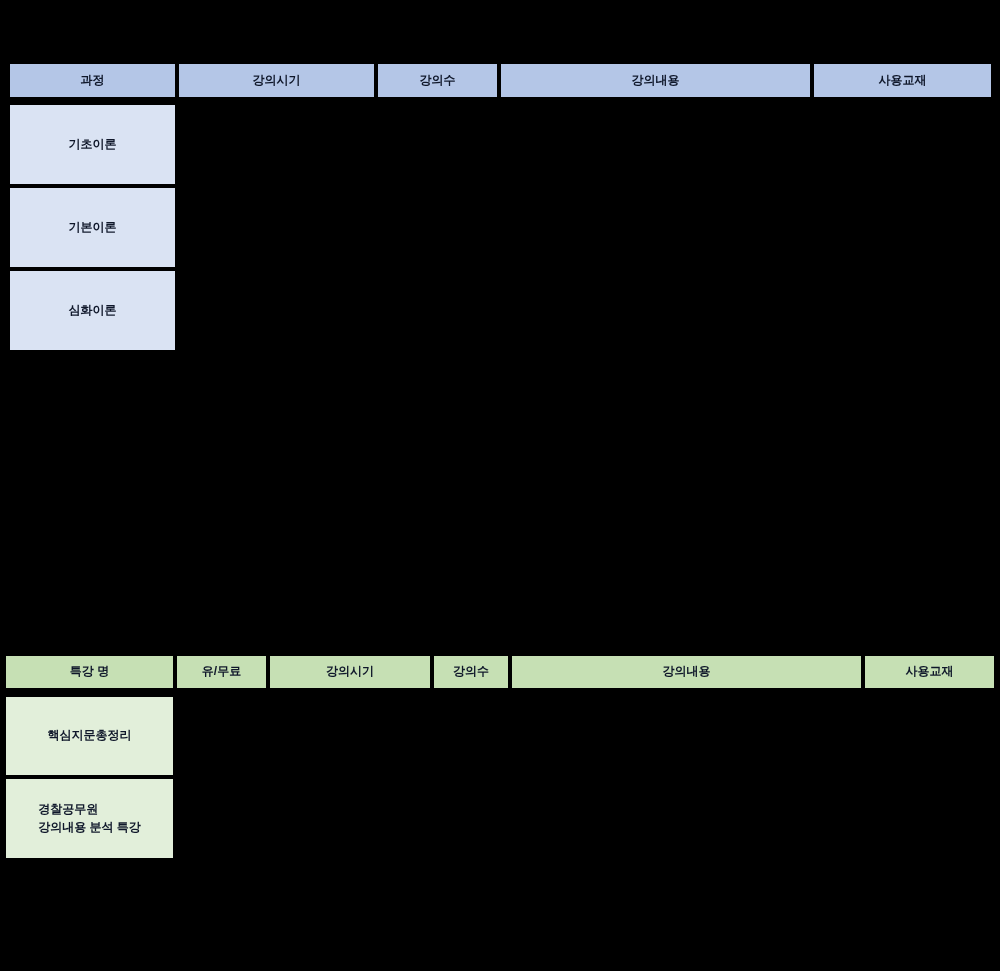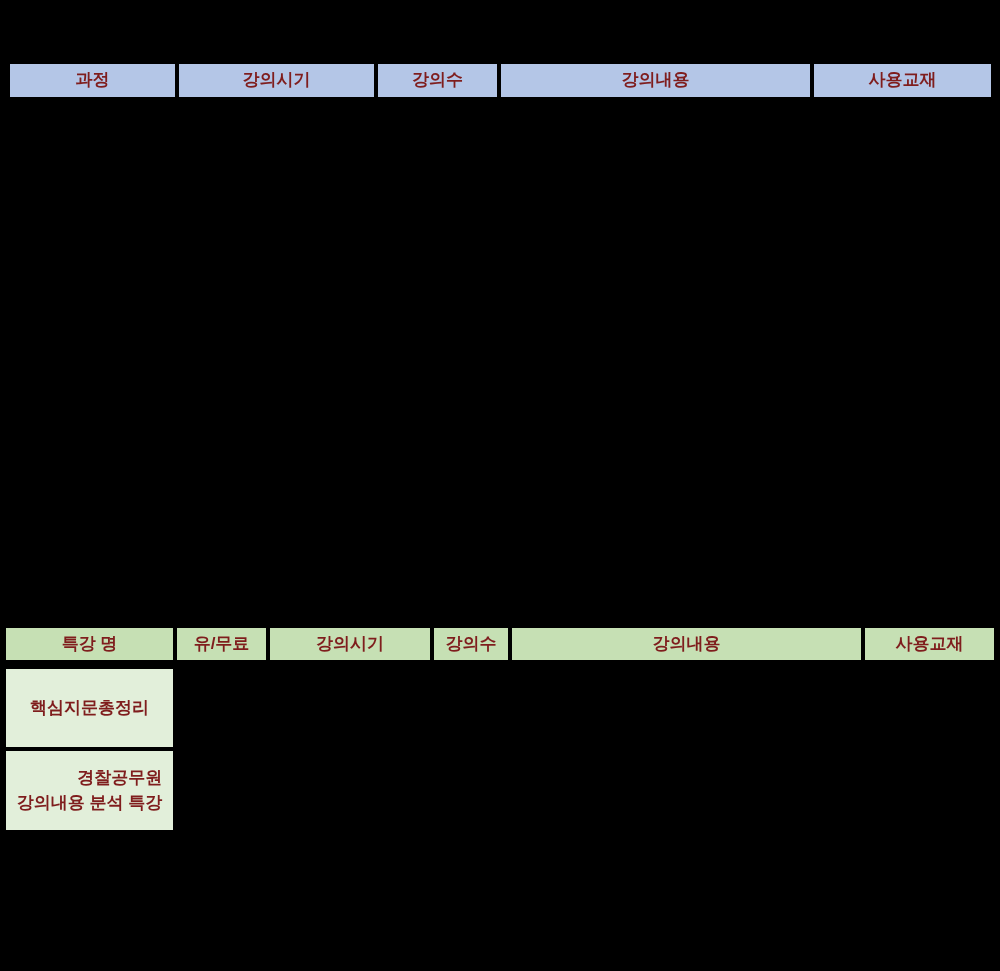--- a/index.html
+++ b/index.html
@@ -23,40 +23,40 @@
   .row {
     display: flex;
     flex-direction: row;
   }
   .cell {
     box-sizing: border-box;
     border: 2px solid #000000;
     display: flex;
     align-items: center;
     justify-content: center;
-    text-align: right;
+    text-align: left;
     font-weight: bold;
-    color: #7f1d1d;
-    font-size: 17px;
+    color: #0f172a;
+    font-size: 12px;
     line-height: 1.45;
     white-space: pre-line;
   }
   
   .course-tbl { left: 8px; top: 62px; }
   .course-tbl .header .cell { background: #b4c6e7; height: 37px; }
   .course-tbl .body { margin-top: 4px; }
   .course-tbl .body .cell { background: #dae3f3; height: 83px; width: 169px; }
   .course-tbl .c1 { width: 169px; }
   .course-tbl .c2 { width: 199px; }
   .course-tbl .c3 { width: 123px; }
   .course-tbl .c4 { width: 313px; }
   .course-tbl .c5 { width: 181px; }
   .course-tbl .body + .body { margin-top: 0; }
   
-  .special-tbl { left: 4px; top: 626px; }
+  .special-tbl { left: 4px; top: 654px; }
   .special-tbl .header .cell { background: #c6e0b4; height: 36px; }
   .special-tbl .body { margin-top: 5px; }
   .special-tbl .body .cell { background: #e2efda; height: 82px; width: 171px; }
   .special-tbl .body.last .cell { height: 83px; }
   .special-tbl .c1 { width: 171px; }
   .special-tbl .c2 { width: 93px; }
   .special-tbl .c3 { width: 164px; }
   .special-tbl .c4 { width: 78px; }
   .special-tbl .c5 { width: 353px; }
   .special-tbl .c6 { width: 133px; }
@@ -68,20 +68,29 @@
 <div class="canvas">
 
   <div class="tbl course-tbl">
     <div class="row header">
       <div class="cell c1">과정</div>
       <div class="cell c2">강의시기</div>
       <div class="cell c3">강의수</div>
       <div class="cell c4">강의내용</div>
       <div class="cell c5">사용교재</div>
     </div>
+    <div class="row body">
+      <div class="cell">기초이론</div>
+    </div>
+    <div class="row body">
+      <div class="cell">기본이론</div>
+    </div>
+    <div class="row body">
+      <div class="cell">심화이론</div>
+    </div>
   </div>
 
   <div class="tbl special-tbl">
     <div class="row header">
       <div class="cell c1">특강 명</div>
       <div class="cell c2">유/무료</div>
       <div class="cell c3">강의시기</div>
       <div class="cell c4">강의수</div>
       <div class="cell c5">강의내용</div>
       <div class="cell c6">사용교재</div>

